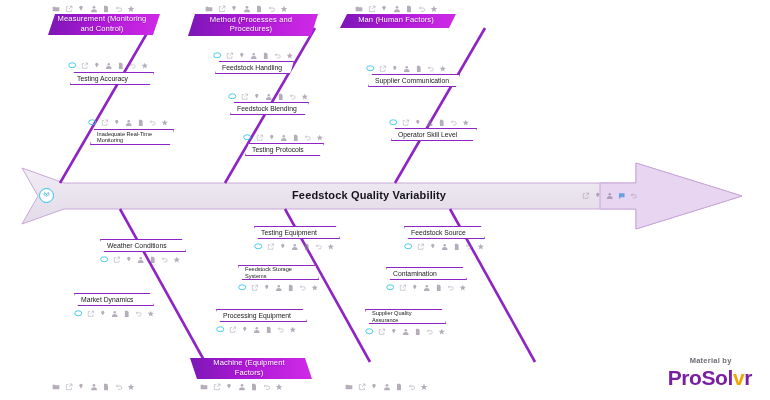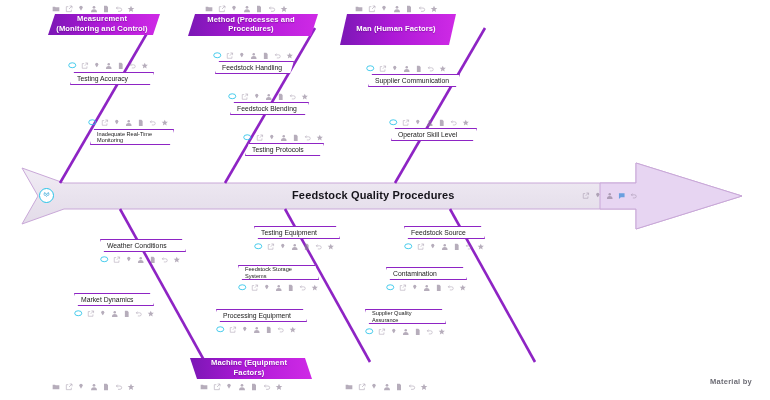--- a/index.html
+++ b/index.html
@@ -16,21 +16,21 @@
 
   
   .tb { position: absolute; display: flex; align-items: center; gap: 4.5px; height: 11px; }
   .tb svg { width: 7.5px; height: 7.5px; display: block; opacity: .62; }
   .tb .ic { line-height: 0; }
   .tb .ic.first svg { opacity: 1; width: 8.5px; height: 8.5px; }
   .tb.lg svg { width: 8px; height: 8px; }
 
   
   .cat {
-    position: absolute; color: #fff; font-weight: bold; font-size: 7.6px;
+    position: absolute; color: #fff; font-weight: normal; font-size: 7.6px;
     line-height: 9.2px; text-align: center; letter-spacing: .1px;
     display: flex; align-items: center; justify-content: center;
     padding: 0 12px 2px 8px;
     background: linear-gradient(90deg,#7b17b5 0%,#ad19d6 45%,#cf2ae6 100%);
     text-shadow: 0 1px 1px rgba(80,0,110,.45);
   }
   .cat.top { clip-path: polygon(7px 0, 100% 0, calc(100% - 7px) 100%, 0 100%); }
   .cat.bot { clip-path: polygon(0 0, calc(100% - 7px) 0, 100% 100%, 7px 100%); }
   .cat::after {
     content: ""; position: absolute; right: -3px; top: 3px;
@@ -86,21 +86,21 @@
 
     <line x1="150" y1="28" x2="60" y2="183" stroke="#8e24c4" stroke-width="2.6"></line>
     <line x1="315" y1="28" x2="225" y2="183" stroke="#8e24c4" stroke-width="2.6"></line>
     <line x1="485" y1="28" x2="395" y2="183" stroke="#8e24c4" stroke-width="2.6"></line>
 
     <line x1="120" y1="209" x2="205" y2="362" stroke="#8e24c4" stroke-width="2.6"></line>
     <line x1="285" y1="209" x2="370" y2="362" stroke="#8e24c4" stroke-width="2.6"></line>
     <line x1="450" y1="209" x2="535" y2="362" stroke="#8e24c4" stroke-width="2.6"></line>
   </svg>
 
-  <div id="title" style="left:292px; top:189px;">Feedstock Quality Procedures</div>
+  <div id="title" style="left:292px; top:189px;">Feedstock Quality Variability</div>
 
   <div id="tail-node" style="left:39px; top:188px;">
     <svg viewBox="0 0 24 24" fill="none" stroke="#3aa8d8" stroke-width="1.8">
       <circle cx="8.5" cy="9" r="3"></circle>
         <circle cx="15.5" cy="9" r="3"></circle>
       <path d="M12 13.5 L10.5 16 L13.5 16 Z" fill="#3aa8d8" stroke="none"></path>
       <path d="M5 6 L8 3 M19 6 L16 3"></path>
     </svg>
   </div>
 
@@ -474,21 +474,21 @@
           <path d="M4 9h11a5 5 0 0 1 0 10H9"></path>
           <path d="M4 9l4-4M4 9l4 4"></path>
         </svg>
       </span>
     <span class="ic">
         <svg viewBox="0 0 24 24" fill="#8a7b93">
           <path d="M12 2l3 7h7l-5.5 4.5L18 21l-6-4-6 4 1.5-7.5L2 9h7z"></path>
         </svg>
       </span>
   </div>
-  <div class="cat top" style="left:340px; top:14px; width:116px; height:31px;">Man (Human Factors)</div>
+  <div class="cat top" style="left:340px; top:14px; width:116px; height:14px;">Man (Human Factors)</div>
 
   <div class="tb" style="left:366px; top:63px;">
     <span class="ic first">
         <svg viewBox="0 0 24 24" fill="none" stroke="#29c3e8" stroke-width="2.4">
           <ellipse cx="12" cy="12" rx="10" ry="7"></ellipse>
         </svg>
       </span>
     <span class="ic">
         <svg viewBox="0 0 24 24" fill="none" stroke="#8a7b93" stroke-width="2">
           <path d="M14 3h7v7"></path>
@@ -1038,15 +1038,16 @@
       </span>
     <span class="ic">
         <svg viewBox="0 0 24 24" fill="#8a7b93">
           <path d="M12 2l3 7h7l-5.5 4.5L18 21l-6-4-6 4 1.5-7.5L2 9h7z"></path>
         </svg>
       </span>
   </div>
 
   <div id="brand">
     <div class="pw">Material by</div>
+    <div class="lg"><span>ProSol</span><span class="v">v</span><span>r</span></div>
   </div>
 
 </div>
 
 </body></html>

